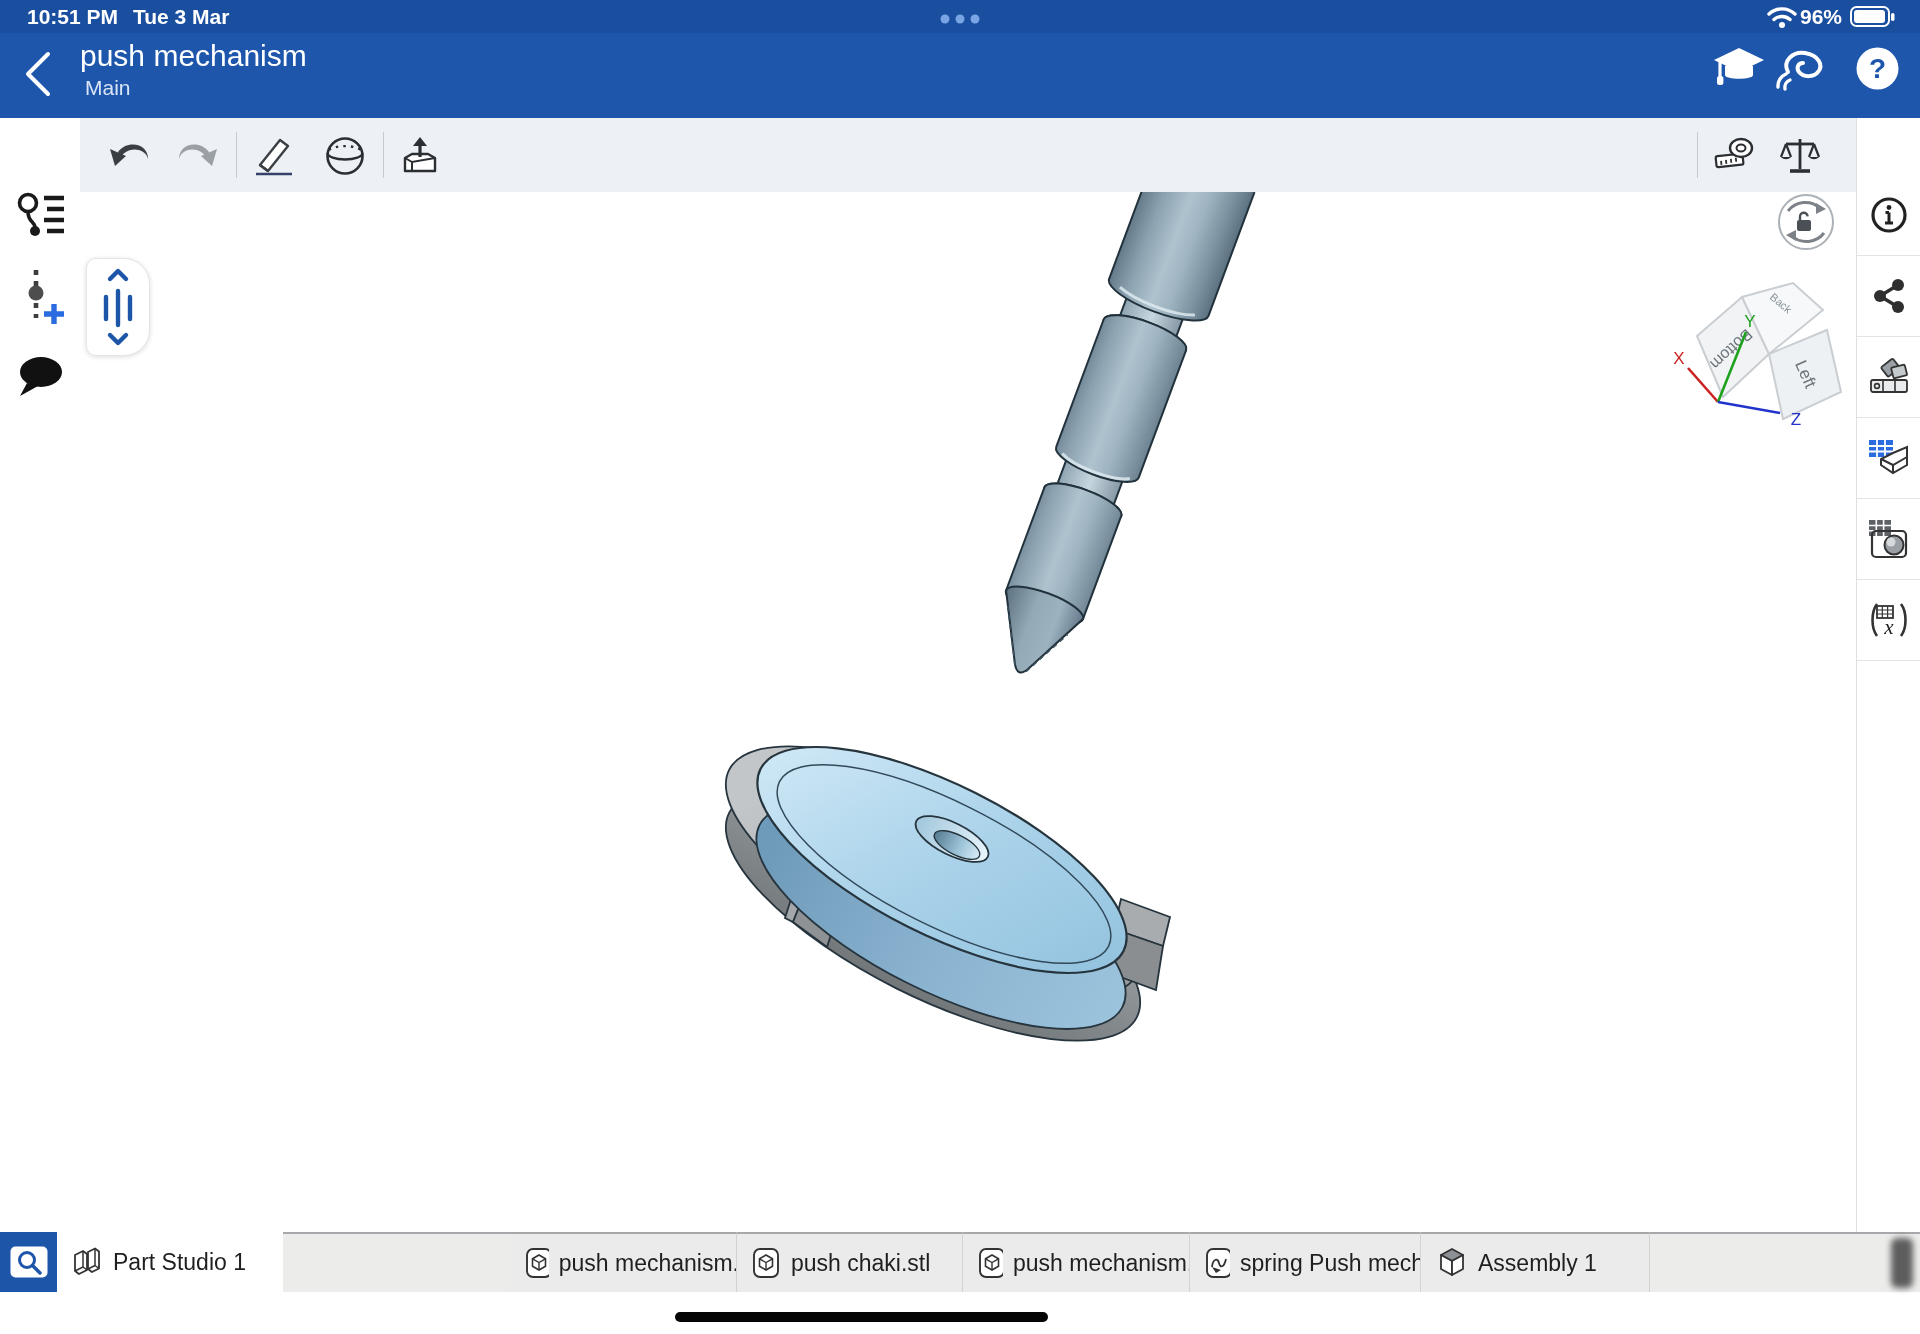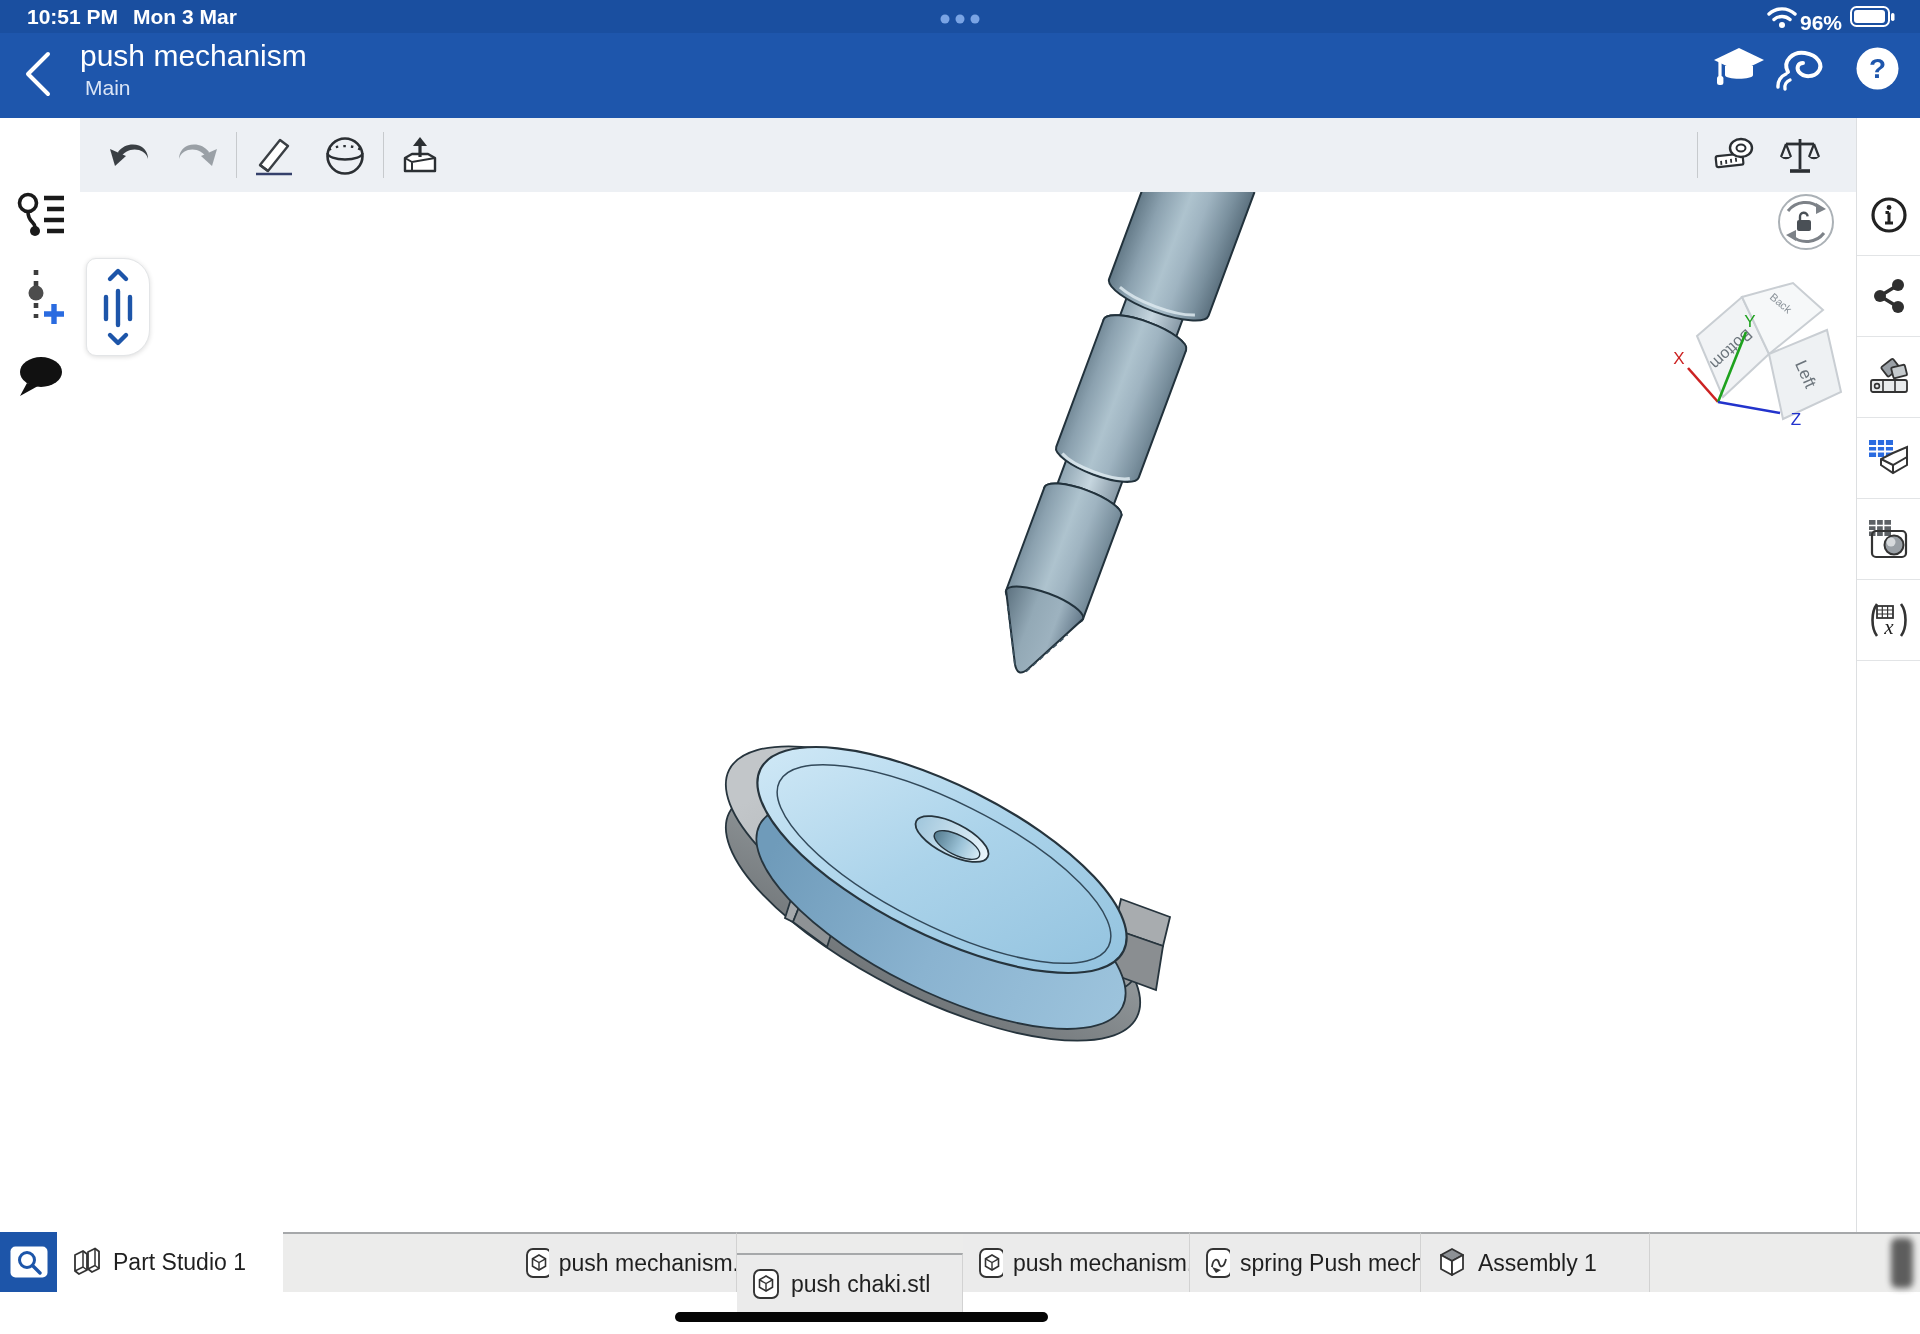--- a/index.html
+++ b/index.html
@@ -31,32 +31,32 @@
   #tab-search{left:0;top:0;width:57px;height:60px;background:#1d55a9;display:flex;align-items:center;justify-content:center;position:absolute;}
   #tab-scroll-hint{left:1891px;top:1238px;width:22px;height:50px;background:#3a3a3a;border-radius:6px;filter:blur(3px);opacity:.8;}
   #home-indicator{left:675px;top:1312px;width:373px;height:10px;border-radius:5px;background:#050505;}
   svg{display:block;}
 </style>
 </head>
 <body>
 
 <div id="status-bar" class="abs">
   <div class="abs sb-text" style="left:27px;top:5px;">10:51 PM</div>
-  <div class="abs sb-text" style="left:133px;top:5px;font-weight:600;">Mon 3 Mar</div>
+  <div class="abs sb-text" style="left:133px;top:5px;font-weight:600;">Tue 3 Mar</div>
   <svg class="abs" style="left:938px;top:12px;" width="44" height="14">
     <circle cx="7" cy="7" r="4.5" fill="#7aa4e4"></circle>
       <circle cx="22" cy="7" r="4.5" fill="#7aa4e4"></circle>
       <circle cx="37" cy="7" r="4.5" fill="#7aa4e4"></circle>
   </svg>
   <svg class="abs" style="left:1766px;top:4px;" width="32" height="26">
     <path d="M3,10 A19,19 0 0 1 29,10" stroke="#fff" stroke-width="3.4" fill="none" stroke-linecap="round"></path>
     <path d="M8,15.5 A12,12 0 0 1 24,15.5" stroke="#fff" stroke-width="3.4" fill="none" stroke-linecap="round"></path>
     <circle cx="16" cy="21" r="3" fill="#fff"></circle>
   </svg>
-  <div class="abs sb-text" style="left:1800px;top:5px;margin-top:6px;">96%</div>
+  <div class="abs sb-text" style="left:1800px;top:5px;">96%</div>
   <svg class="abs" style="left:1850px;top:6px;" width="46" height="22">
     <rect x="1" y="1" width="38" height="19" rx="5.5" fill="none" stroke="#fff" stroke-width="2"></rect>
     <rect x="4" y="4" width="31" height="13" rx="3" fill="#fff"></rect>
     <rect x="41" y="7" width="3.5" height="8" rx="1.7" fill="#fff"></rect>
   </svg>
 </div>
 
 <div id="app-header" class="abs">
   <svg class="abs" style="left:22px;top:17px;" width="32" height="48">
     <path d="M26,4 L6,24 L26,44" stroke="#fff" stroke-width="4" fill="none" stroke-linecap="round" stroke-linejoin="round"></path>
@@ -333,21 +333,21 @@
 
   <div class="tab" style="left:510px;width:227px;">
     <svg width="30" height="32">
       <rect x="3" y="2" width="24" height="28" rx="6" fill="#fff" stroke="#333" stroke-width="1.9"></rect>
       <polygon points="15,8 21.5,11.8 21.5,19.2 15,23 8.5,19.2 8.5,11.8" fill="none" stroke="#333" stroke-width="1.6"></polygon>
       <path d="M8.5,11.8 L15,15.5 L21.5,11.8 M15,15.5 V23" fill="none" stroke="#333" stroke-width="1.4"></path>
     </svg>
     <span class="tab-label">push mechanism.s…</span>
   </div>
 
-  <div class="tab" style="left:737px;width:226px;margin-top:21px;">
+  <div class="tab" style="left:737px;width:226px;">
     <svg width="30" height="32">
       <rect x="3" y="2" width="24" height="28" rx="6" fill="#fff" stroke="#333" stroke-width="1.9"></rect>
       <polygon points="15,8 21.5,11.8 21.5,19.2 15,23 8.5,19.2 8.5,11.8" fill="none" stroke="#333" stroke-width="1.6"></polygon>
       <path d="M8.5,11.8 L15,15.5 L21.5,11.8 M15,15.5 V23" fill="none" stroke="#333" stroke-width="1.4"></path>
     </svg>
     <span class="tab-label">push chaki.stl</span>
   </div>
 
   <div class="tab" style="left:963px;width:227px;">
     <svg width="30" height="32">

